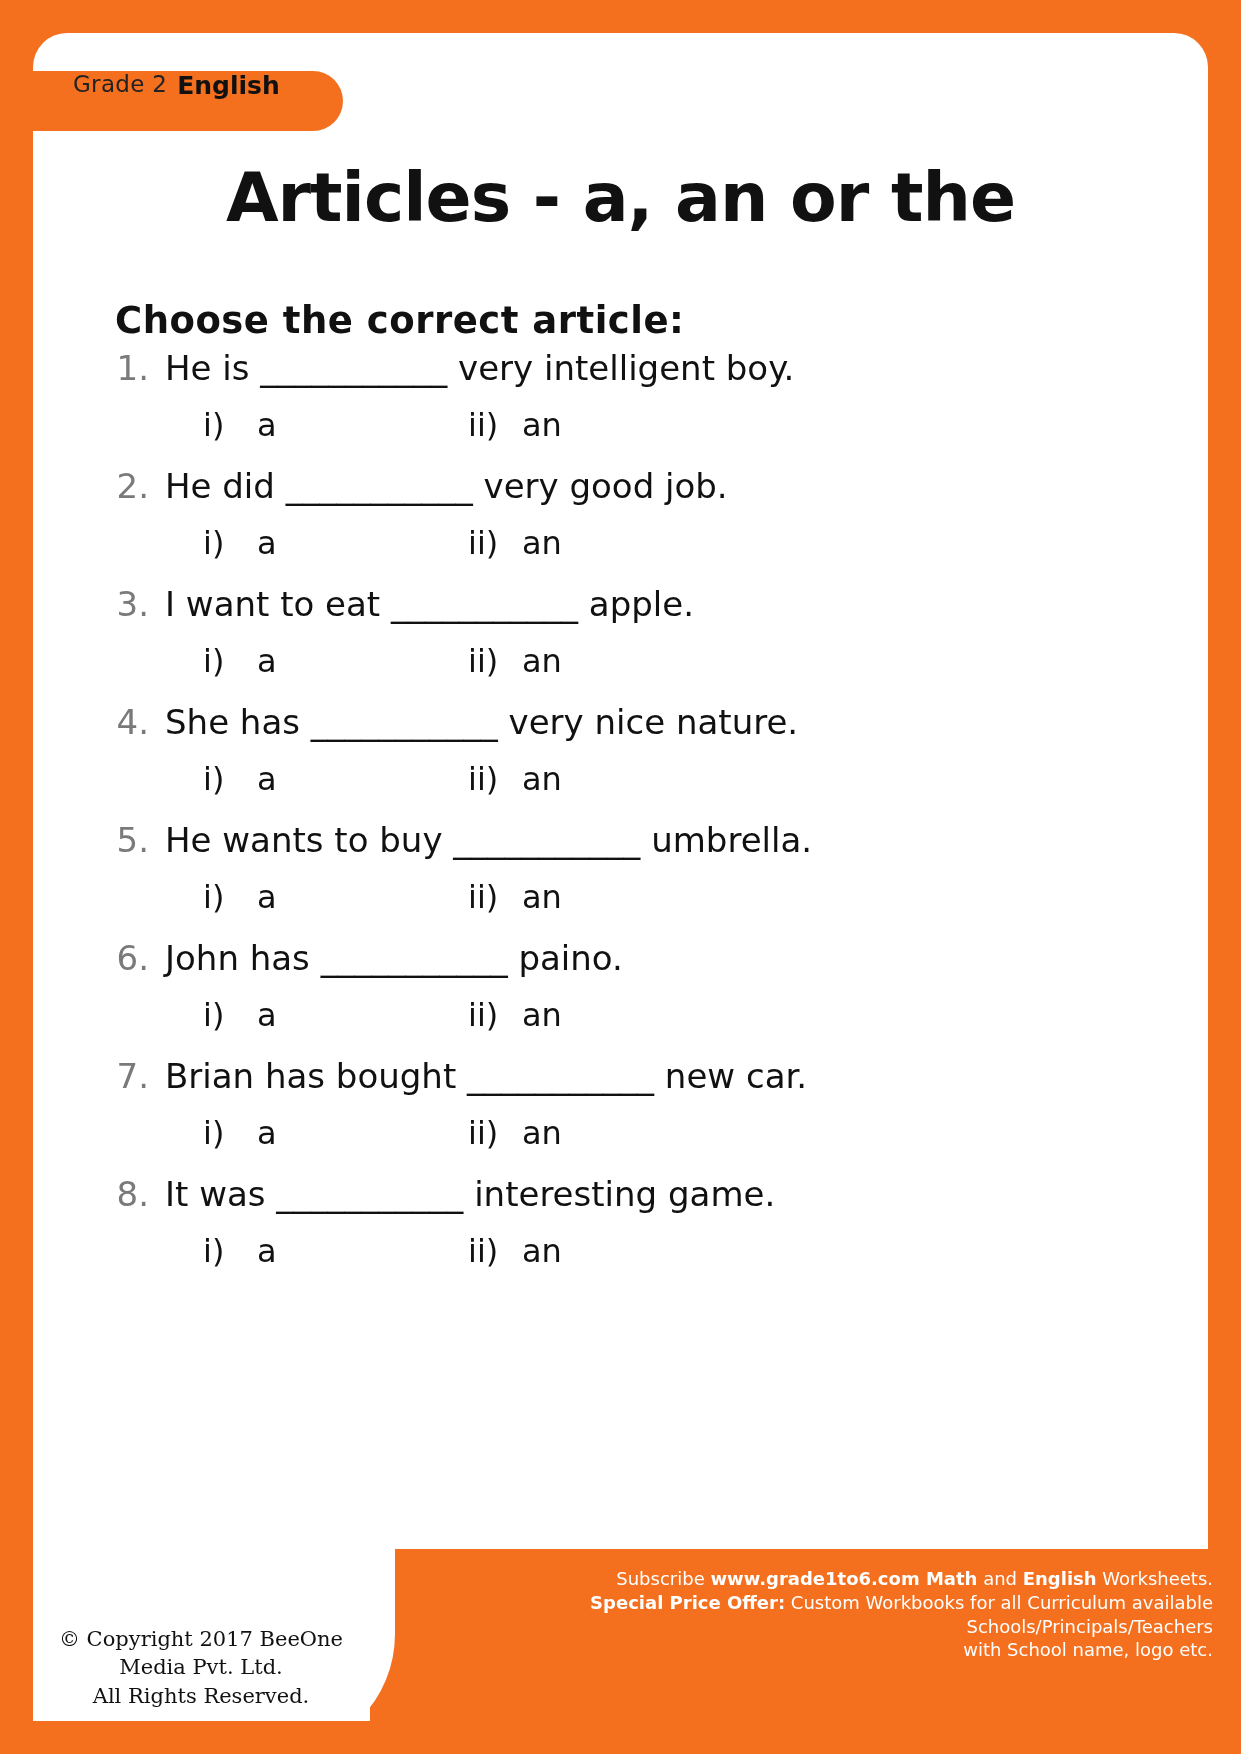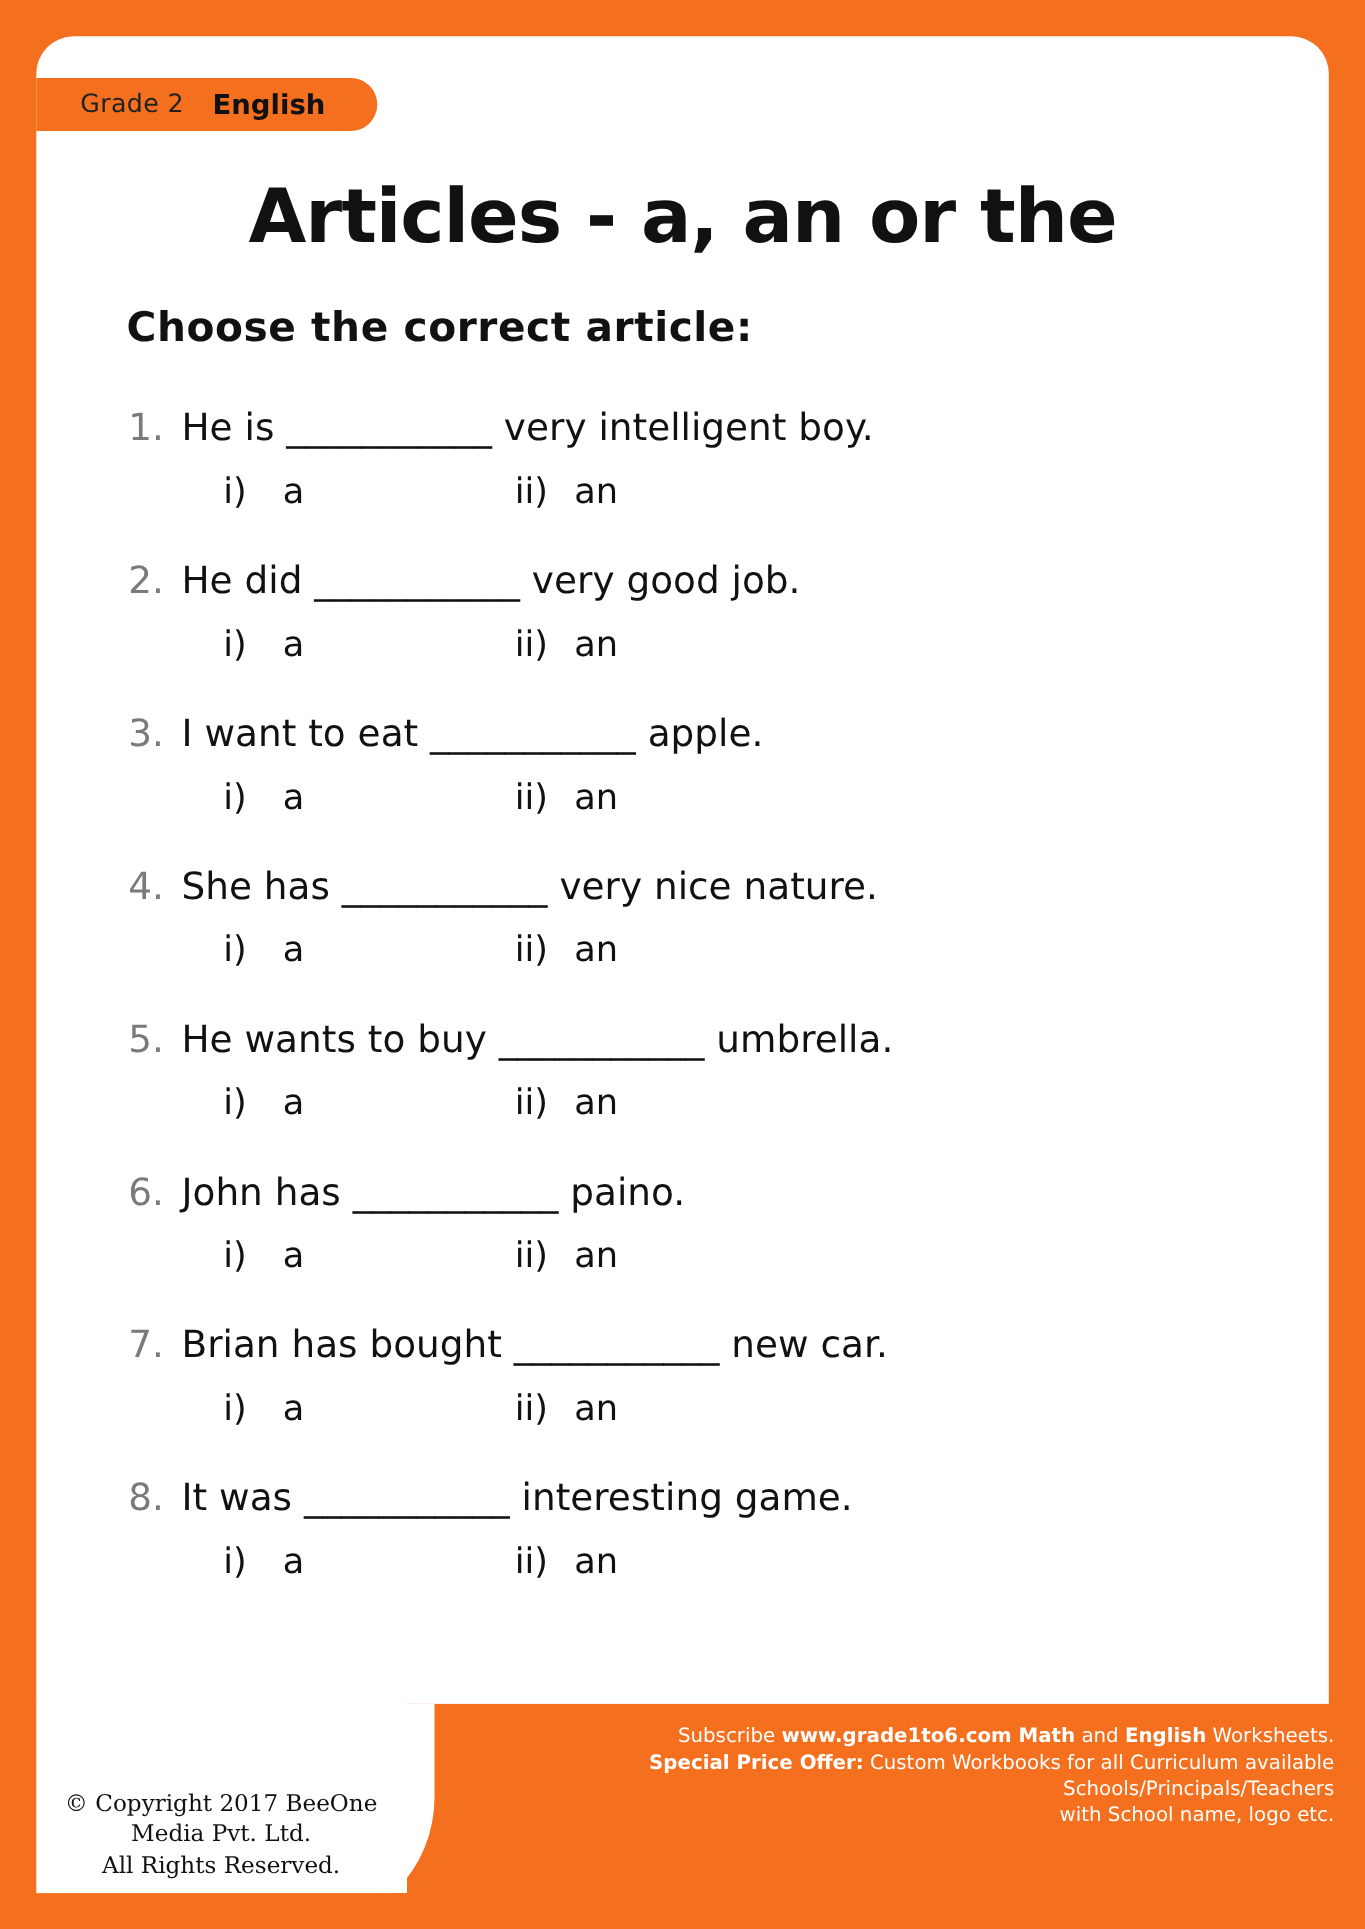--- a/index.html
+++ b/index.html
@@ -25,29 +25,29 @@
     width: 1175px;
     height: 1688px;
     background: #ffffff;
     border-radius: 34px;
   }
   
   .grade-tag {
     position: absolute;
     left: 0px;
     top: 38px;
-    height: 48px;
+    height: 60px;
     min-width: 310px;
     background: #F4701F;
     border-top-right-radius: 30px;
     border-bottom-right-radius: 30px;
     display: flex;
-    align-items: center;
+    align-items: flex-start;
     padding-left: 40px;
-    gap: 26px;
+    gap: 10px;
     color: #1b1b1b;
   }
   .grade-tag .grade {
     font-size: 23px;
     font-family: "DejaVu Sans", sans-serif;
     letter-spacing: 0.3px;
     color: #222;
   }
   .grade-tag .subject {
     font-size: 25px;
@@ -63,21 +63,21 @@
     text-align: center;
     font-size: 68px;
     font-weight: bold;
     letter-spacing: -1px;
     color: #111;
     font-family: "DejaVu Sans", sans-serif;
   }
   .subtitle {
     position: absolute;
     left: 82px;
-    top: 243px;
+    top: 266px;
     font-size: 37px;
     font-weight: bold;
     color: #111;
     letter-spacing: 0.5px;
   }
   .qlist {
     position: absolute;
     left: 60px;
     top: 315px;
     width: 1070px;
@@ -92,21 +92,20 @@
     text-align: right;
     font-size: 34px;
     color: #7a7a7a;
     flex: 0 0 56px;
   }
   .qtext {
     font-size: 34px;
     color: #111;
     padding-left: 16px;
     white-space: pre;
-    margin-top: 21px;
   }
   .opts {
     display: flex;
     padding-left: 110px;
     margin-top: 18px;
     margin-bottom: 22px;
   }
   .opt {
     font-size: 32px;
     color: #111;

